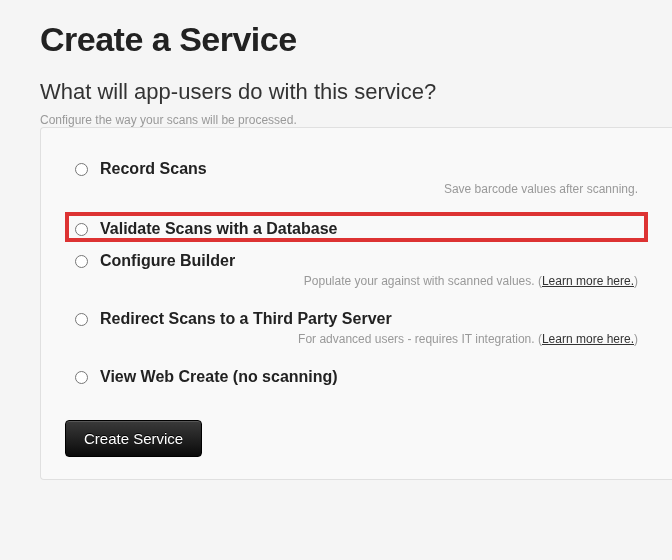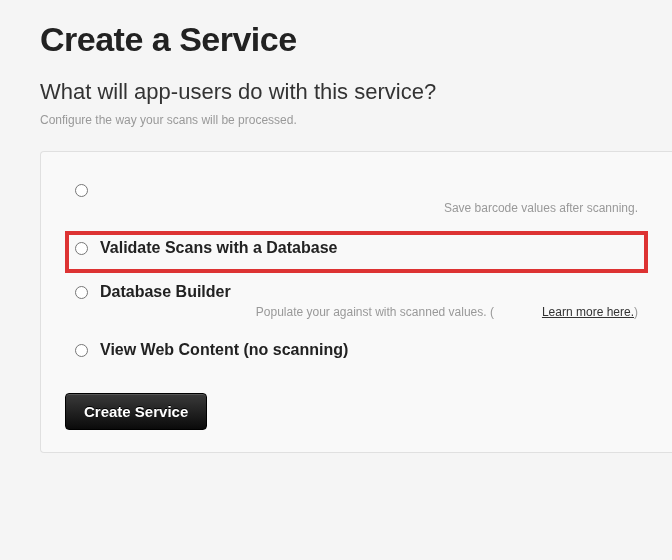--- a/index.html
+++ b/index.html
@@ -20,37 +20,36 @@
     }
     .subtitle {
       font-size: 22px;
       font-weight: 400;
       color: #333;
       margin-bottom: 8px;
     }
     .subdesc {
       font-size: 12px;
       color: #999;
-      margin-bottom: 24px;
     }
     .panel {
       background: #f9f9f9;
       border: 1px solid #e0e0e0;
       border-right: none;
       border-radius: 4px 0 0 4px;
       padding: 26px 24px 22px 24px;
     }
     .option {
       padding: 6px 10px 10px 10px;
       margin-bottom: 6px;
       position: relative;
     }
     .option.highlighted {
       border: 4px solid #d33;
-      padding: 4px 6px 12px 6px;
+      padding: 4px 6px 0 6px;
       margin-bottom: 4px;
     }
     .option-row {
       display: flex;
       align-items: center;
       gap: 12px;
     }
     .option-row input[type="radio"] {
       width: 13px;
       height: 13px;
@@ -64,27 +63,26 @@
     .option-desc {
       font-size: 12px;
       color: #999;
       margin-left: 25px;
       margin-top: 4px;
       text-align: right;
     }
     .option-desc a, .learn-more {
       color: #333;
       text-decoration: underline;
-      margin-left: 48px;
     }
     .create-btn {
       margin-top: 18px;
       background: linear-gradient(#3a3a3a, #0a0a0a);
       color: #fff;
-      font-weight: 700;
+      font-weight: 400;
       font-size: 15px;
       border: 1px solid #000;
       border-radius: 4px;
       padding: 9px 18px;
       cursor: pointer;
       text-shadow: 0 -1px 0 #000;
       box-shadow: inset 0 1px 0 rgba(255,255,255,0.15);
     }
   </style>
 </head>
@@ -92,41 +90,49 @@
 
 <h1 class="page-title">Create a Service</h1>
 <div class="subtitle">What will app-users do with this service?</div>
 <div class="subdesc">Configure the way your scans will be processed.</div>
 
 <div class="panel">
 
   <div class="option">
     <div class="option-row">
       <input type="radio" name="svc" style="">
+      <span class="option-title">Record Scans</span>
     </div>
     <div class="option-desc">Save barcode values after scanning.</div>
   </div>
 
   <div class="option highlighted">
     <div class="option-row">
       <input type="radio" name="svc" style="">
       <span class="option-title">Validate Scans with a Database</span>
     </div>
   </div>
 
   <div class="option">
     <div class="option-row">
       <input type="radio" name="svc" style="">
-      <span class="option-title">Database Builder</span>
+      <span class="option-title">Configure Builder</span>
     </div>
     <div class="option-desc"><span>Populate your against with scanned values. (</span><a href="#" class="learn-more">Learn more here.</a>)</div>
   </div>
 
+  <div class="option">
+    <div class="option-row">
+      <input type="radio" name="svc" style="">
+      <span class="option-title">Redirect Scans to a Third Party Server</span>
+    </div>
+    <div class="option-desc"><span>For advanced users - requires IT integration. (</span><a href="#" class="learn-more">Learn more here.</a>)</div>
+  </div>
 
   <div class="option">
     <div class="option-row">
       <input type="radio" name="svc" style="">
-      <span class="option-title">View Web Content (no scanning)</span>
+      <span class="option-title">View Web Create (no scanning)</span>
     </div>
   </div>
 
   <button class="create-btn">Create Service</button>
 </div>
 
 </body></html>

